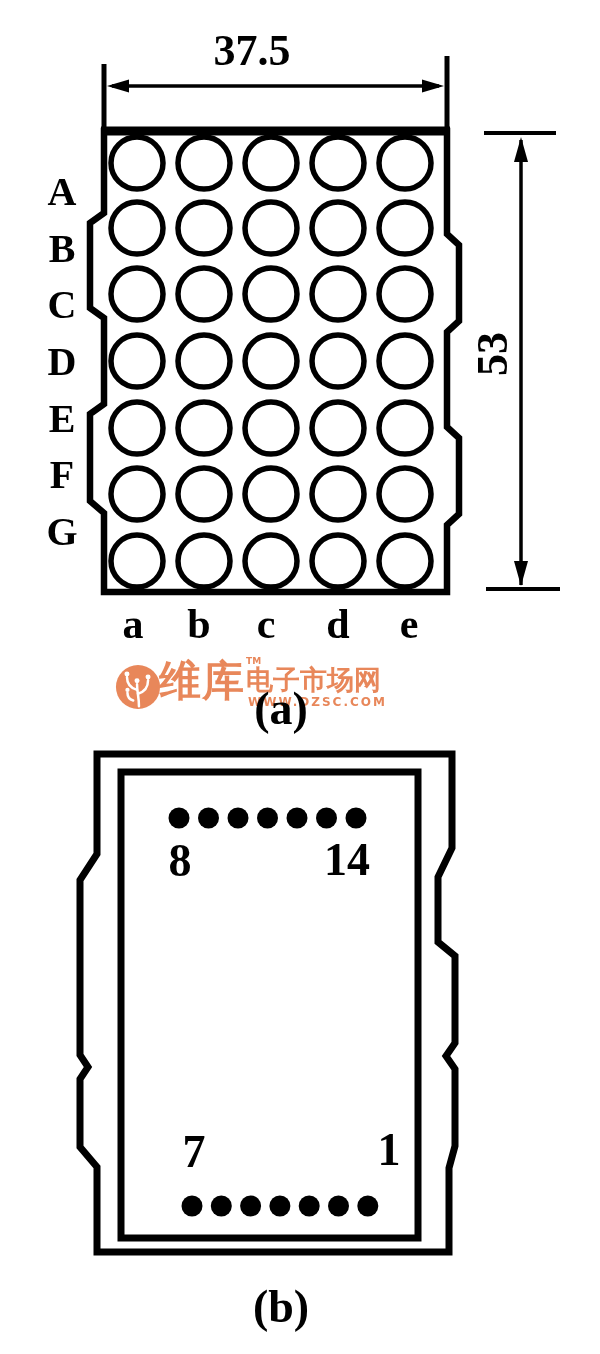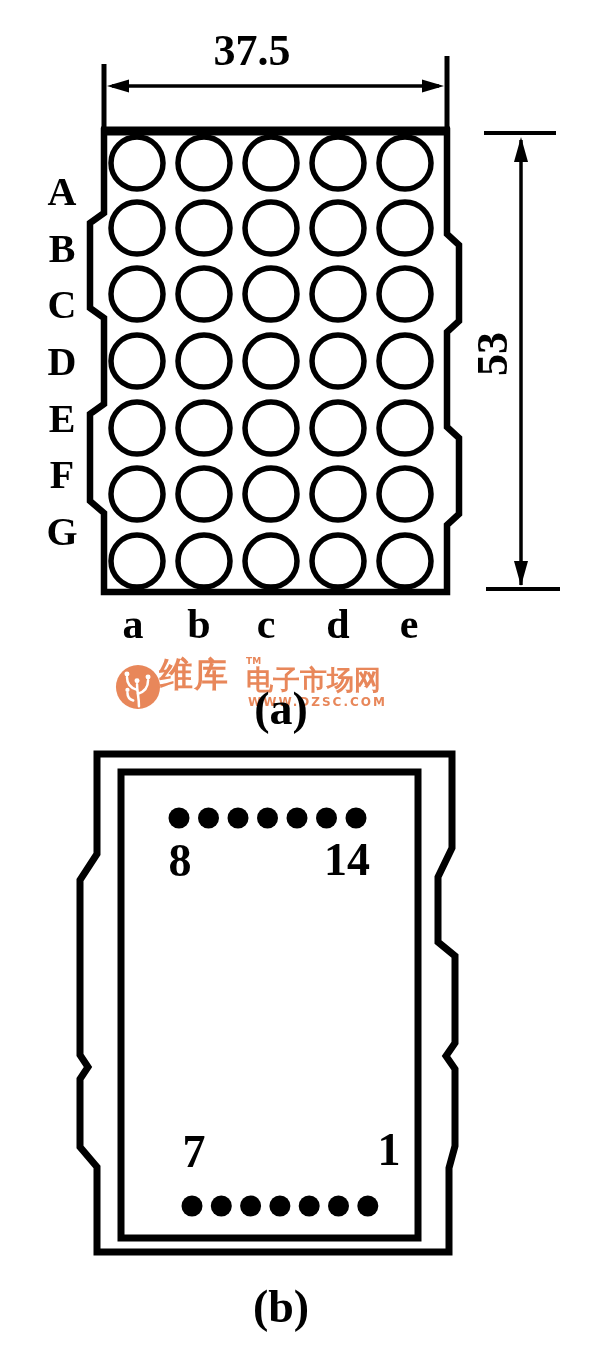--- a/index.html
+++ b/index.html
@@ -4,22 +4,22 @@
 <style>
   html,body{margin:0;padding:0;background:#ffffff;}
   .page{position:relative;width:600px;height:1354px;background:#fff;overflow:hidden;
         font-family:"Liberation Serif","DejaVu Serif",serif;}
   .diagram{position:absolute;left:0;top:0;z-index:2;pointer-events:none;}
   .dtext{font-family:"Liberation Serif","DejaVu Serif",serif;font-weight:700;fill:#000;}
   
   .watermark{position:absolute;left:103px;top:651px;width:310px;height:82px;z-index:1;
              font-family:"DejaVu Sans","Liberation Sans",sans-serif;}
   .wm-logo{position:absolute;left:12px;top:13px;width:46px;height:46px;}
-  .wm-brand{position:absolute;left:56px;top:9px;font-size:34px;font-weight:bold;
-            line-height:1.0;color:var(--wm,#e8875a);letter-spacing:1px;font-family:Liberation Mono, monospace;}
+  .wm-brand{position:absolute;left:56px;top:9px;font-size:42px;font-weight:bold;
+            line-height:1.0;color:var(--wm,#e8875a);letter-spacing:1px;}
   .wm-tm{position:absolute;left:143px;top:5px;font-size:9px;font-weight:bold;color:var(--wm,#e8875a);text-align:center;}
   .wm-site{position:absolute;left:143px;top:15px;font-size:27px;font-weight:bold;
            line-height:1.0;color:var(--wm,#e8875a);}
   .wm-url{position:absolute;left:145px;top:44px;font-size:12px;font-weight:bold;
           letter-spacing:2px;color:var(--wm,#e8875a);}
   .wm-slogan{position:absolute;left:8px;top:54px;font-size:20px;letter-spacing:9px;
              white-space:nowrap;color:var(--wm-light,#f0ab8d);}
 </style>
 </head>
 <body>

